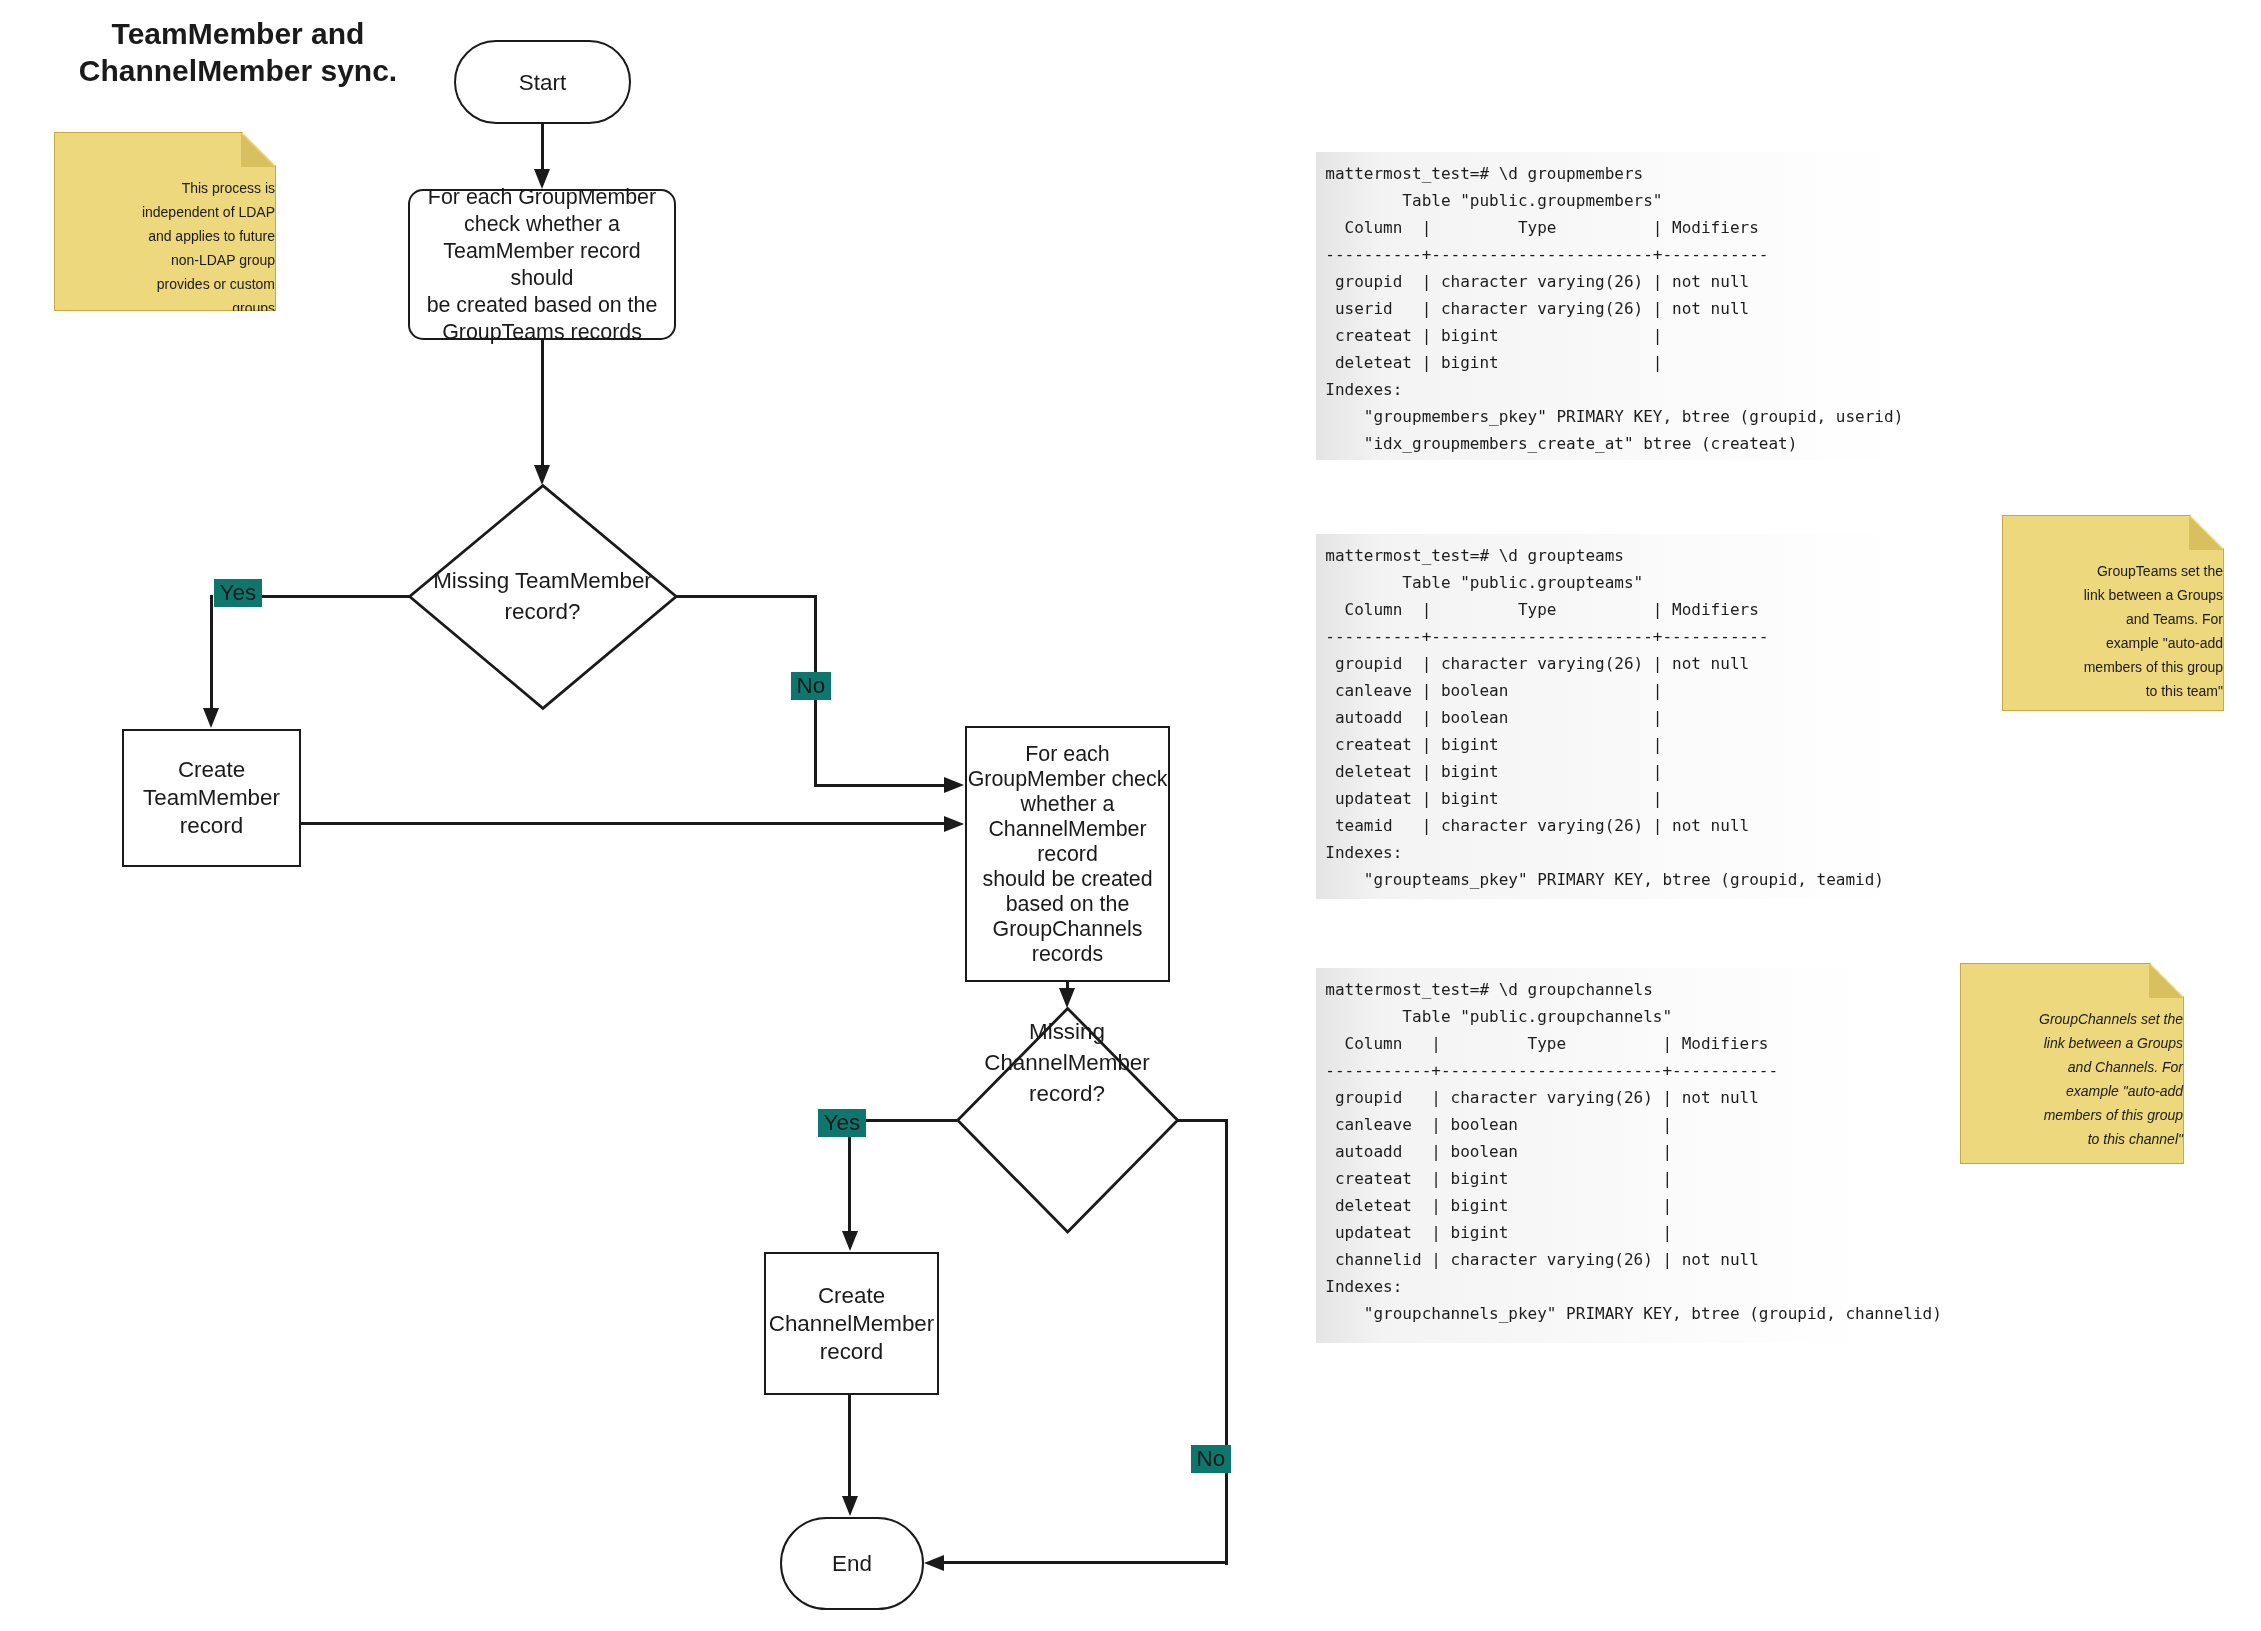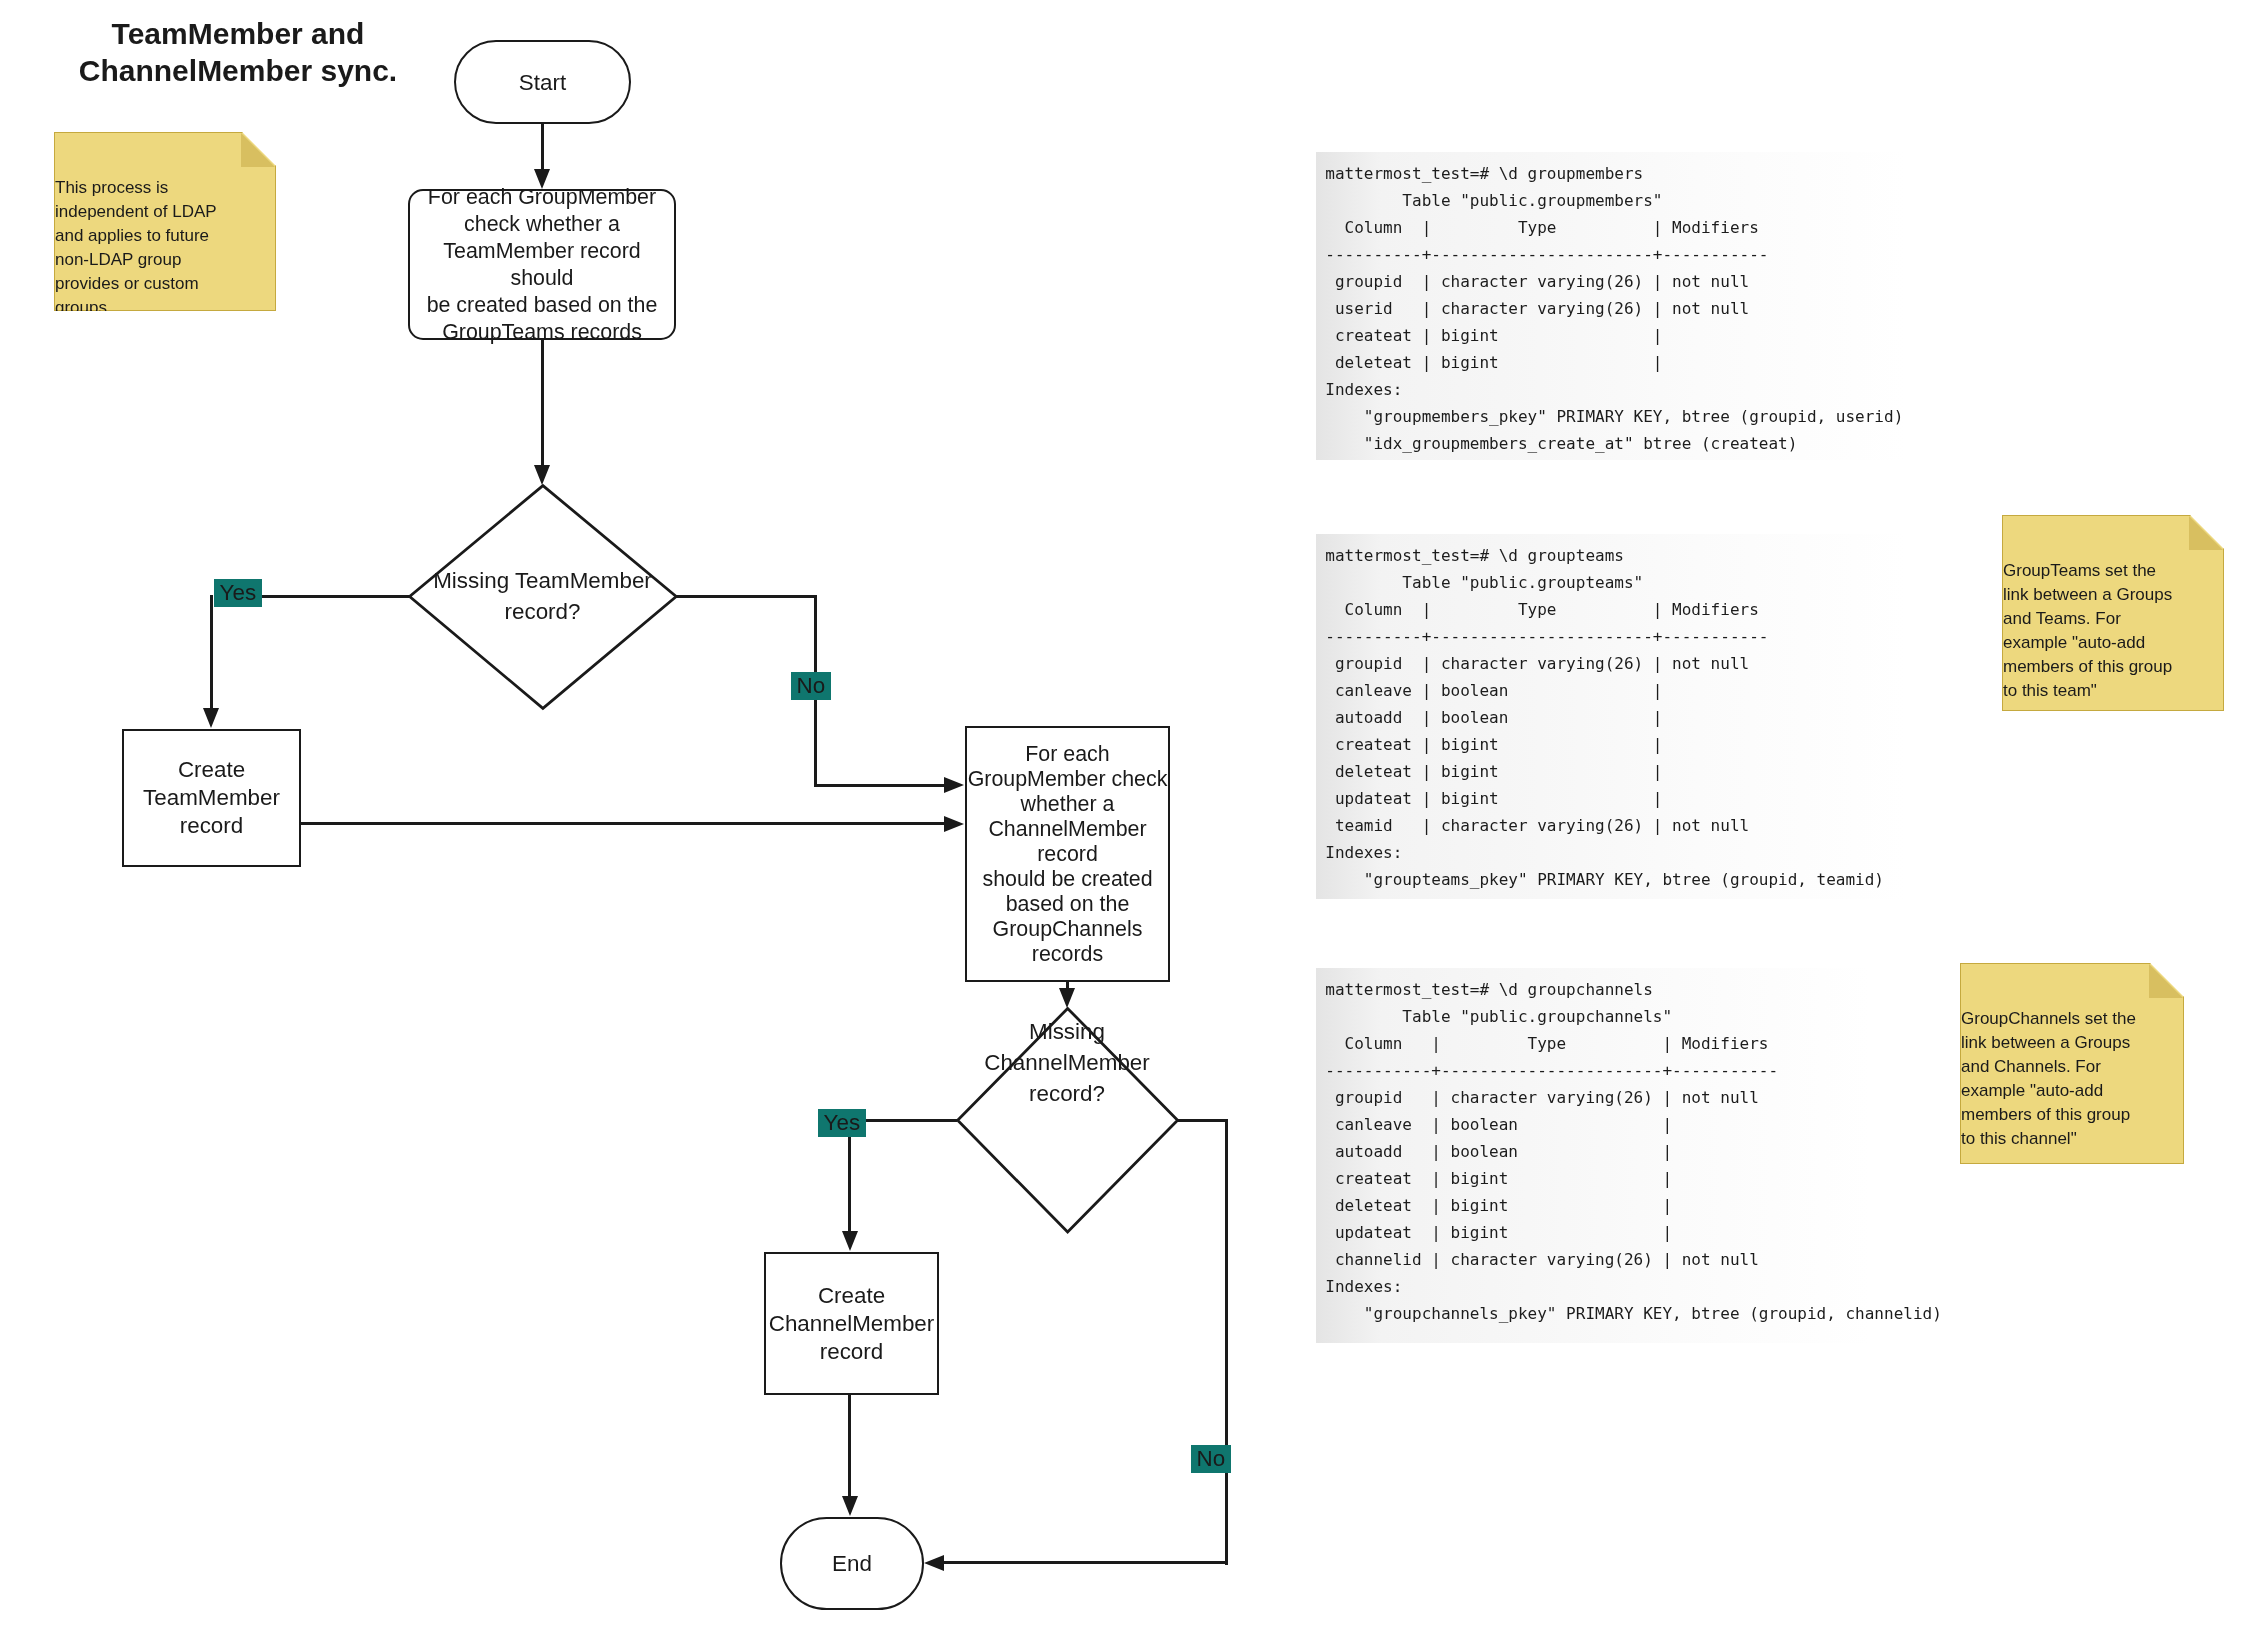--- a/index.html
+++ b/index.html
@@ -22,21 +22,21 @@
   .ah-l{border-top:8.4px solid transparent;border-bottom:8.4px solid transparent;border-right:20.5px solid #1a1a1a;}
   .elabel{position:absolute;background:#0f766e;padding:0.9px 5.6px;font-size:22.4px;z-index:5;}
 
   
   .title{position:absolute;left:33px;top:15px;width:410px;text-align:center;
          font-size:30px;line-height:37px;font-weight:bold;white-space:pre-line;z-index:3;}
 
   
   .note{position:absolute;box-sizing:border-box;background:#EDD87E;border:1.9px solid #C5A93F;
         clip-path:polygon(0 0,calc(100% - 34px) 0,100% 34px,100% 100%,0 100%);
-        text-align:left;font-size:17px;line-height:24px;white-space:pre-line;
+        text-align:right;font-size:14px;line-height:24px;white-space:pre-line;
         padding-top:18.6px;z-index:6;}
   .fold{position:absolute;top:0;right:0;width:34px;height:34px;background:#D8BF60;
         clip-path:polygon(0 0,100% 100%,0 100%);z-index:7;}
 
   
   .term{position:absolute;box-sizing:border-box;margin:0;
         background:linear-gradient(to right,#e4e4e4 0px,#f3f3f3 65px,#fbfbfb 55%,#ffffff 85%);
         font-family:"DejaVu Sans Mono","Liberation Mono",monospace;
         font-size:16px;line-height:27px;color:#1c1c1c;white-space:pre;
         padding:7.5px 0 0 9.3px;z-index:2;overflow:visible;}
@@ -177,21 +177,21 @@
   <div class="note" style="left:2002px;top:515px;width:222px;height:196px;">
     <span>GroupTeams set the
 link between a Groups
 and Teams. For
 example "auto-add
 members of this group
 to this team"</span>
     <div class="fold"></div>
   </div>
 
-  <div class="note" style="left:1960px;top:963px;width:224px;height:201px;">
+  <div class="note" style="left:1960px;top:963px;width:224px;height:201px;font-style:italic;">
     <span>GroupChannels set the
 link between a Groups
 and Channels. For
 example "auto-add
 members of this group
 to this channel"</span>
     <div class="fold"></div>
   </div>
 
 </div>

